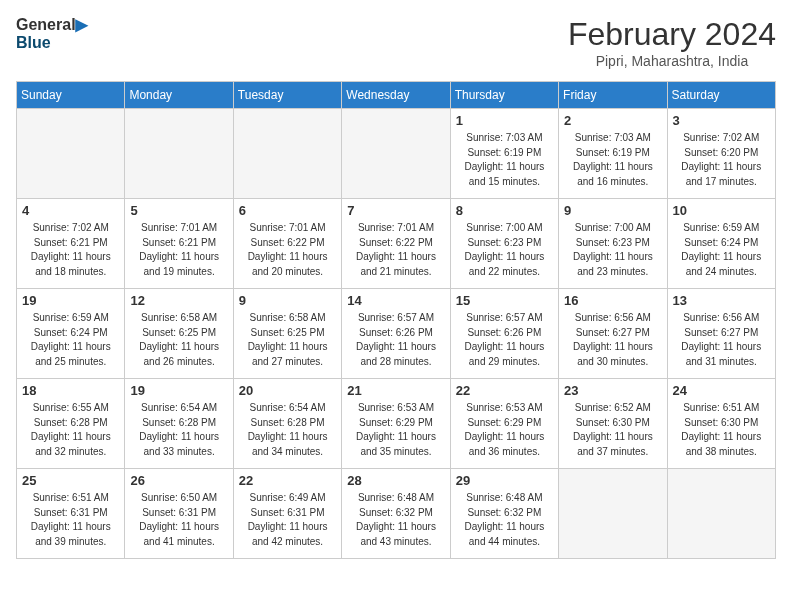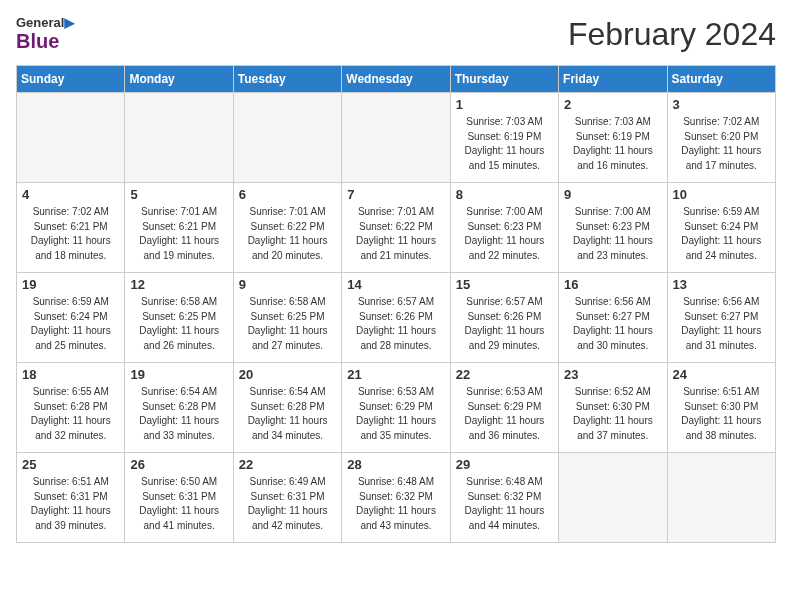--- a/index.html
+++ b/index.html
@@ -35,21 +35,21 @@
     }
     table {
       width: 100%;
       border-collapse: collapse;
       table-layout: fixed;
     }
     th {
       background-color: #2a7dc9;
       color: #fff;
       font-size: 12px;
-      font-weight: bold;
+      font-weight: normal;
       padding: 6px 4px;
       text-align: left;
       border: 1px solid #ccc;
     }
     td {
       border: 1px solid #ccc;
       vertical-align: top;
       padding: 4px 5px;
       height: 90px;
       background: #fff;
@@ -69,26 +69,27 @@
       line-height: 1.45;
       text-align: center;
     }
   </style>
 </head>
 <body>
 
 <div class="header-area">
   <div class="logo">
   <div style="line-height:1.1">
-    <div style="font-size:13px;font-weight:bold;color:#333;">General<span style="color:#1a6eb5;">▶</span></div>
-    <div style="font-size:20px;font-weight:bold;color:#701a75;">Blue</div>
+    <div style="font-size:16px;font-weight:bold;color:#333;">General<span style="color:#1a6eb5;">▶</span></div>
+    <div style="font-size:16px;font-weight:bold;color:#0c4a6e;">Blue</div>
   </div>
 </div>
   <div class="title-area">
     <div class="month-title">February 2024</div>
+    <div class="subtitle">Pipri, Maharashtra, India</div>
   </div>
 </div>
 
 <table>
   <thead>
     <tr id="header-row">
         <th>Sunday</th>
         <th>Monday</th>
         <th>Tuesday</th>
         <th>Wednesday</th>

